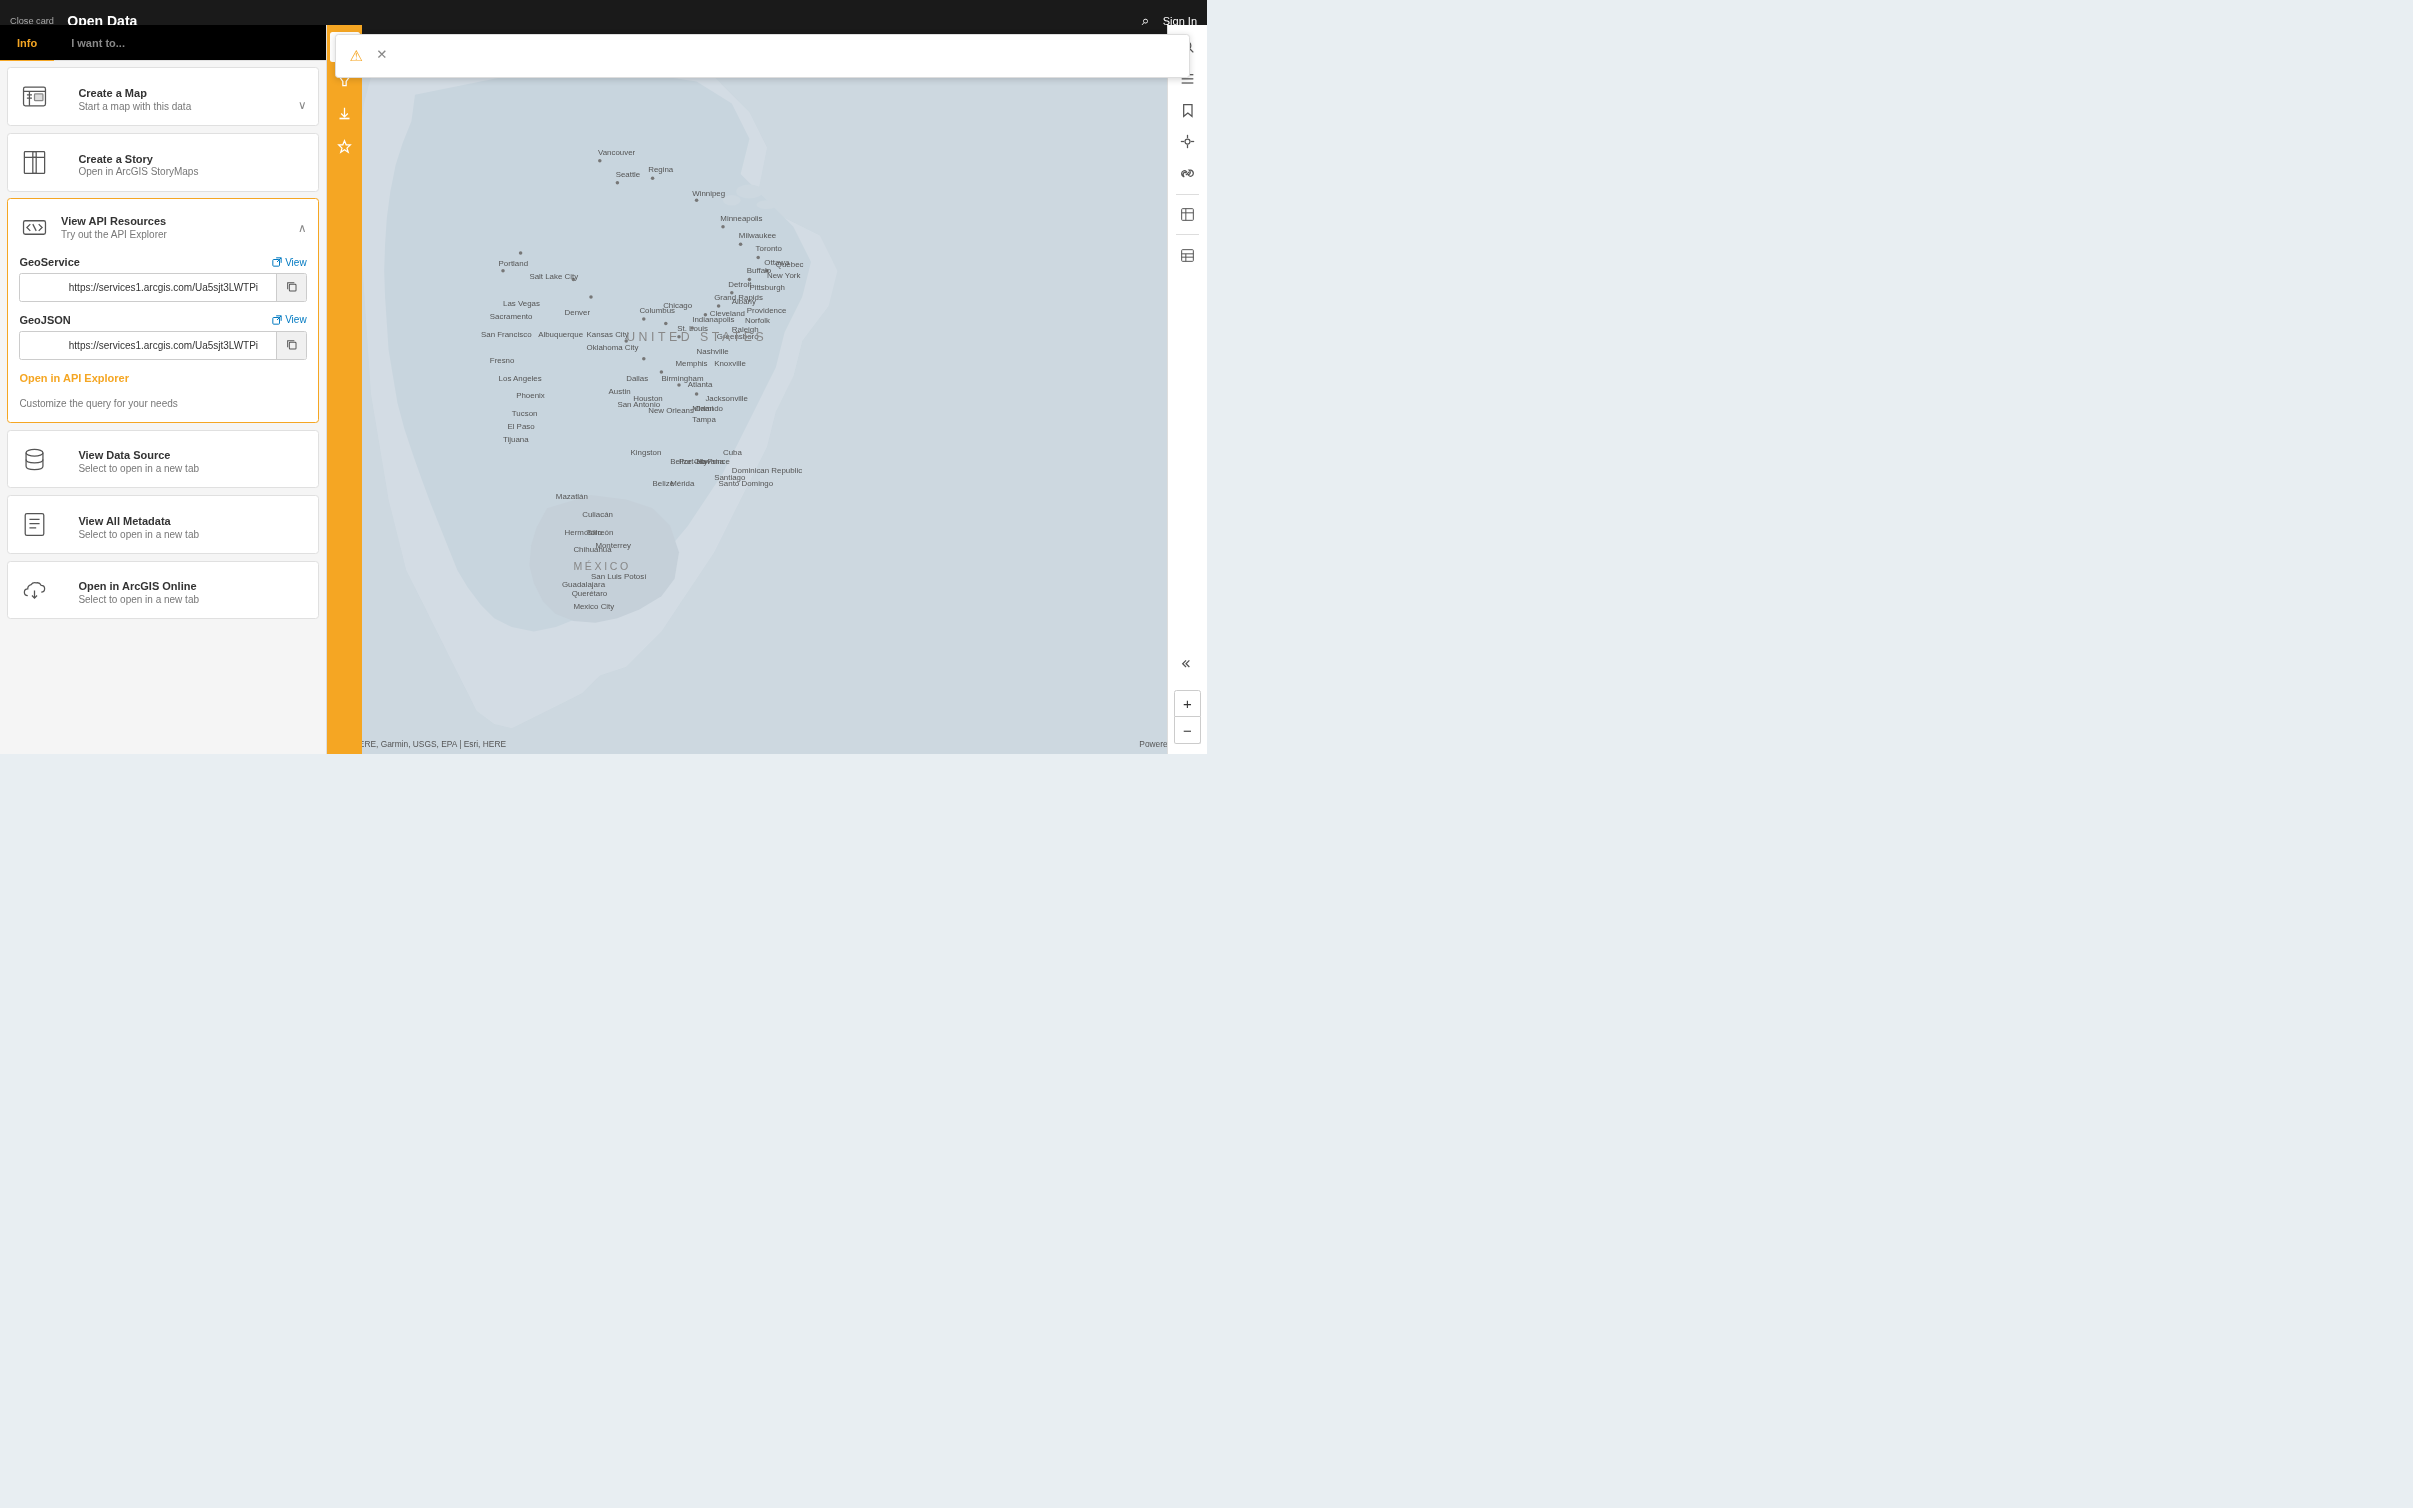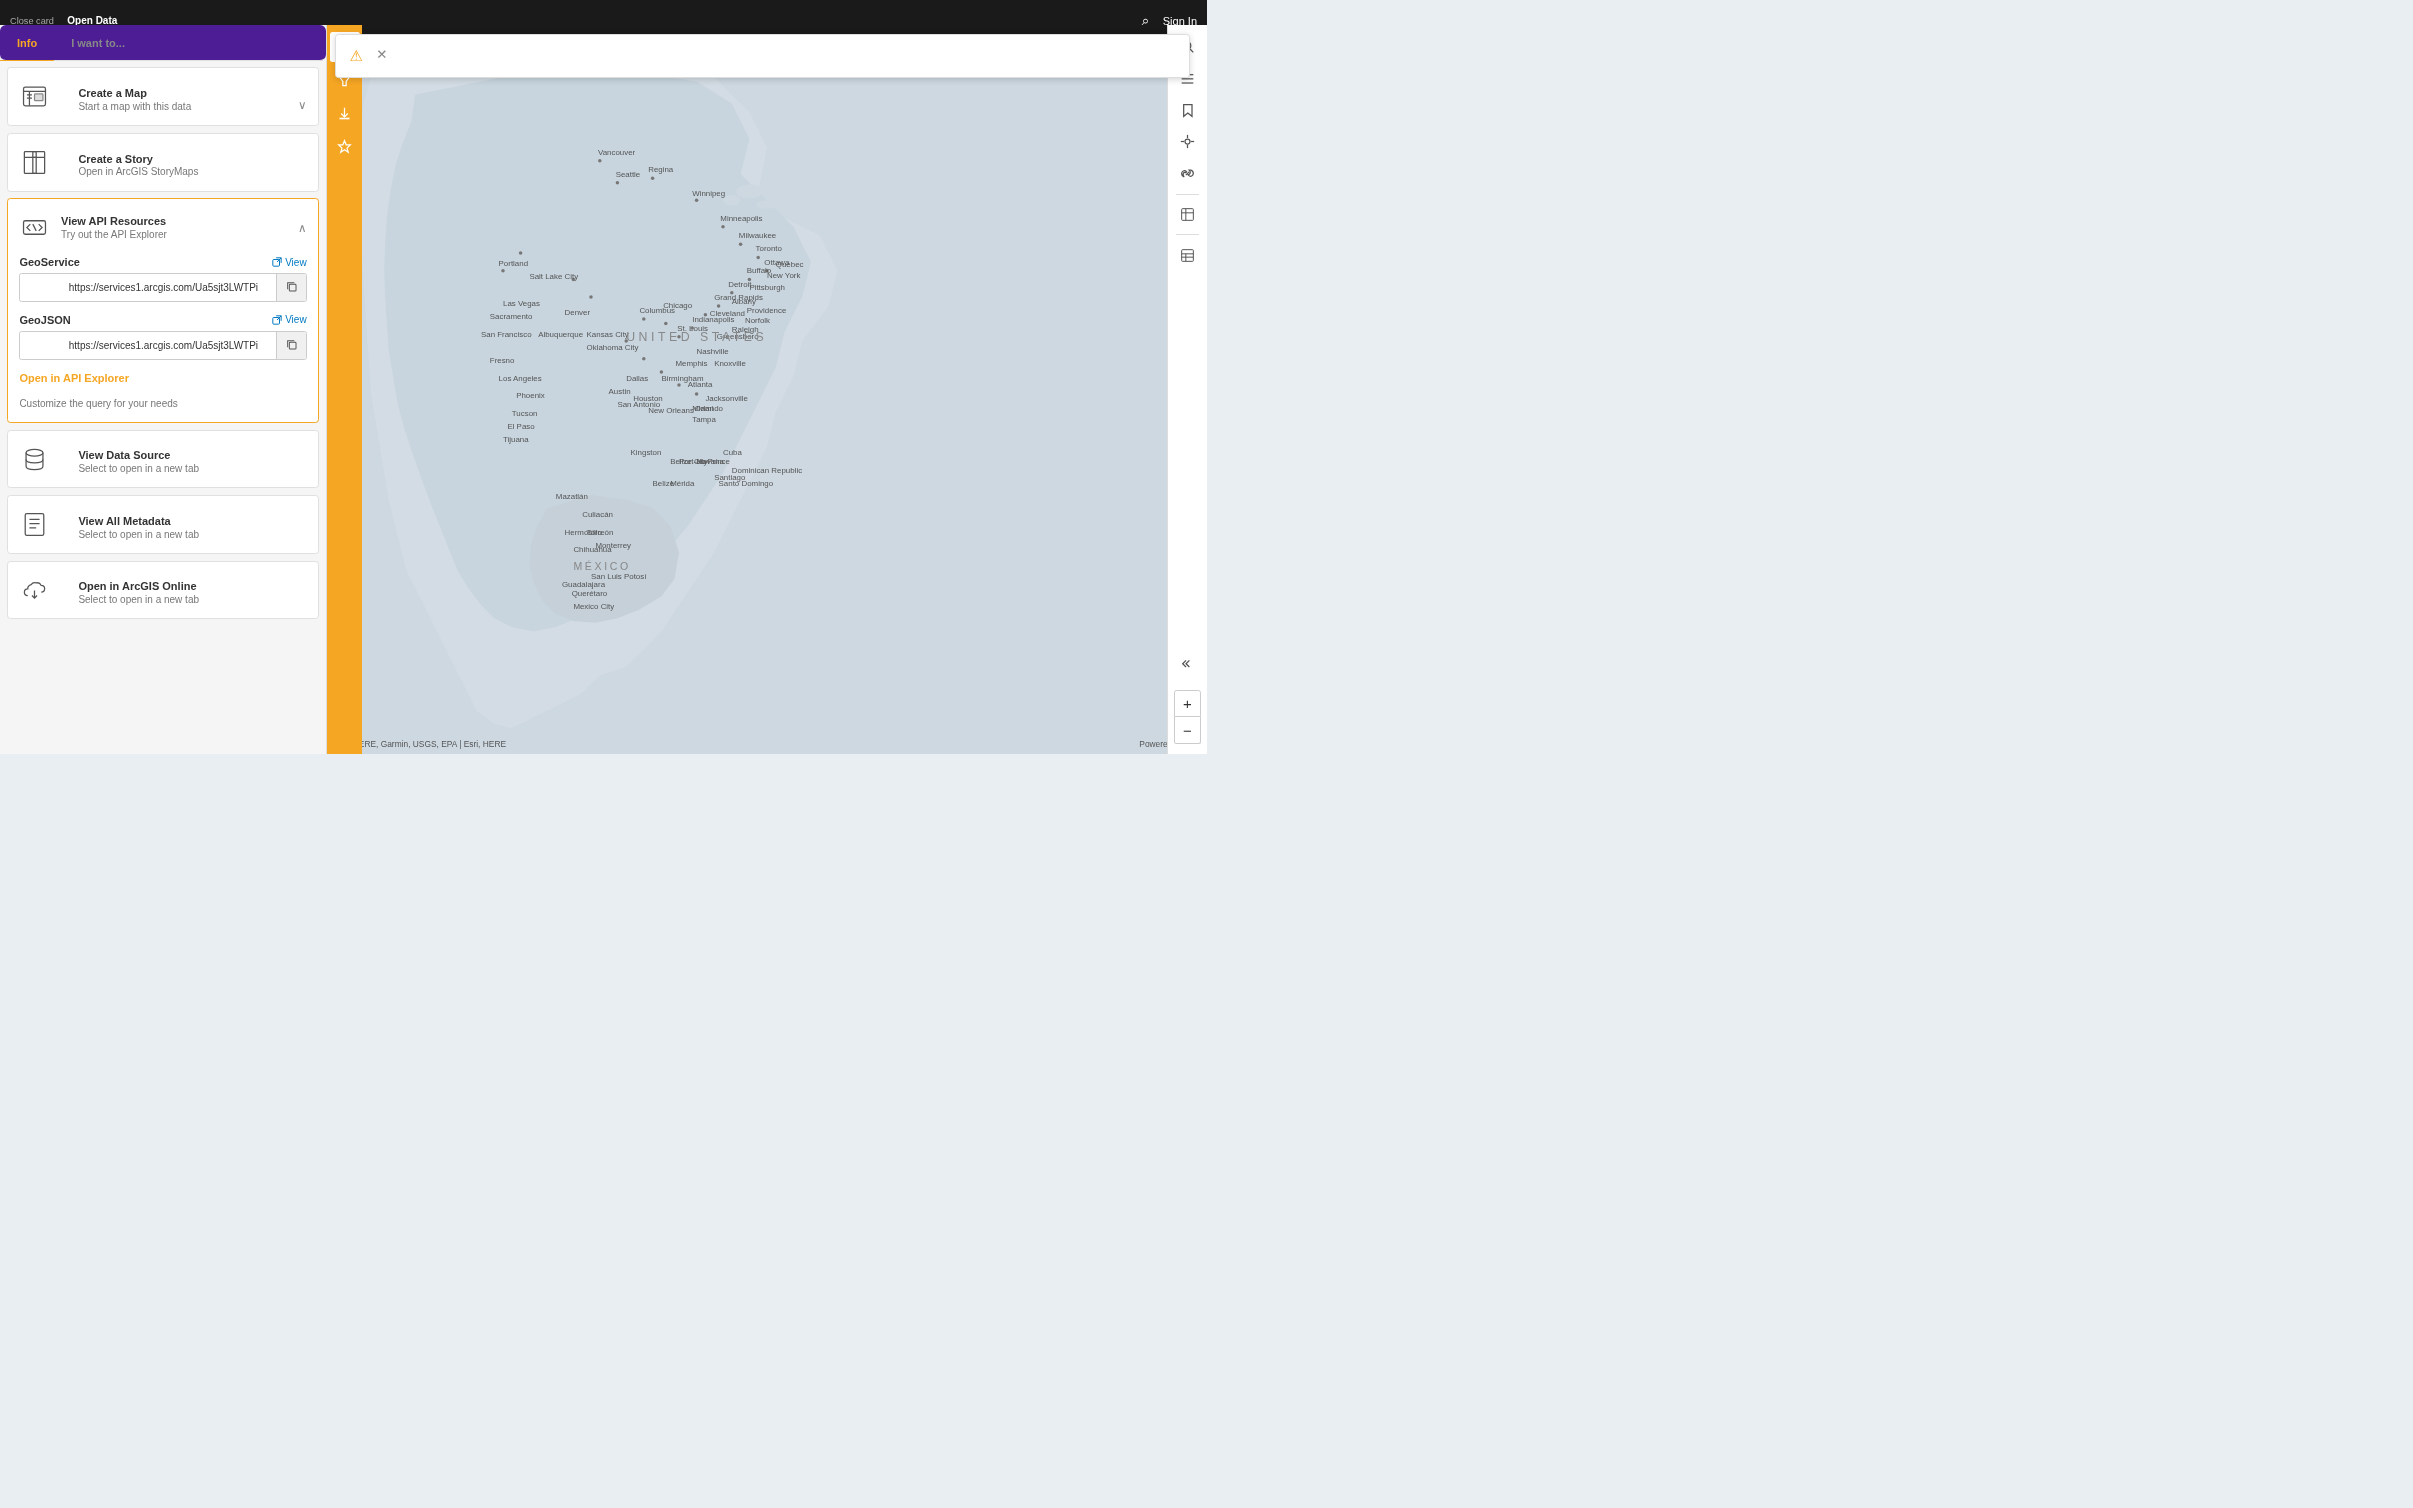--- a/index.html
+++ b/index.html
@@ -18,21 +18,21 @@
       top: 0; left: 0; right: 0;
       height: 41px;
       background: #1a1a1a;
       display: flex;
       align-items: center;
       padding: 0 10px;
       z-index: 100;
     }
     .top-bar-title {
       color: #fff;
-      font-size: 10px;
+      font-size: 14px;
       font-weight: 600;
     }
     .top-bar-close {
       color: #aaa;
       font-size: 9.2px;
       margin-right: 13.4px;
       cursor: pointer;
     }
     .top-bar-search {
       margin-left: auto;
@@ -180,24 +180,23 @@
       display: flex;
       flex-direction: column;
       z-index: 120;
       border-right: 0.8px solid #ddd;
       overflow-y: auto;
     }
 
     
     .tabs {
       display: flex;
-      background: #4c1d95;
+      background: #000000;
       border-bottom: 1.7px solid #e0e0e0;
       flex-shrink: 0;
-      border-radius: 6px;
     }
     .tab {
       padding: 11.7px 17px;
       font-size: 11px;
       font-weight: 600;
       cursor: pointer;
       color: #888;
       border-bottom: 1.7px solid transparent;
       margin-bottom: -1.7px;
     }

